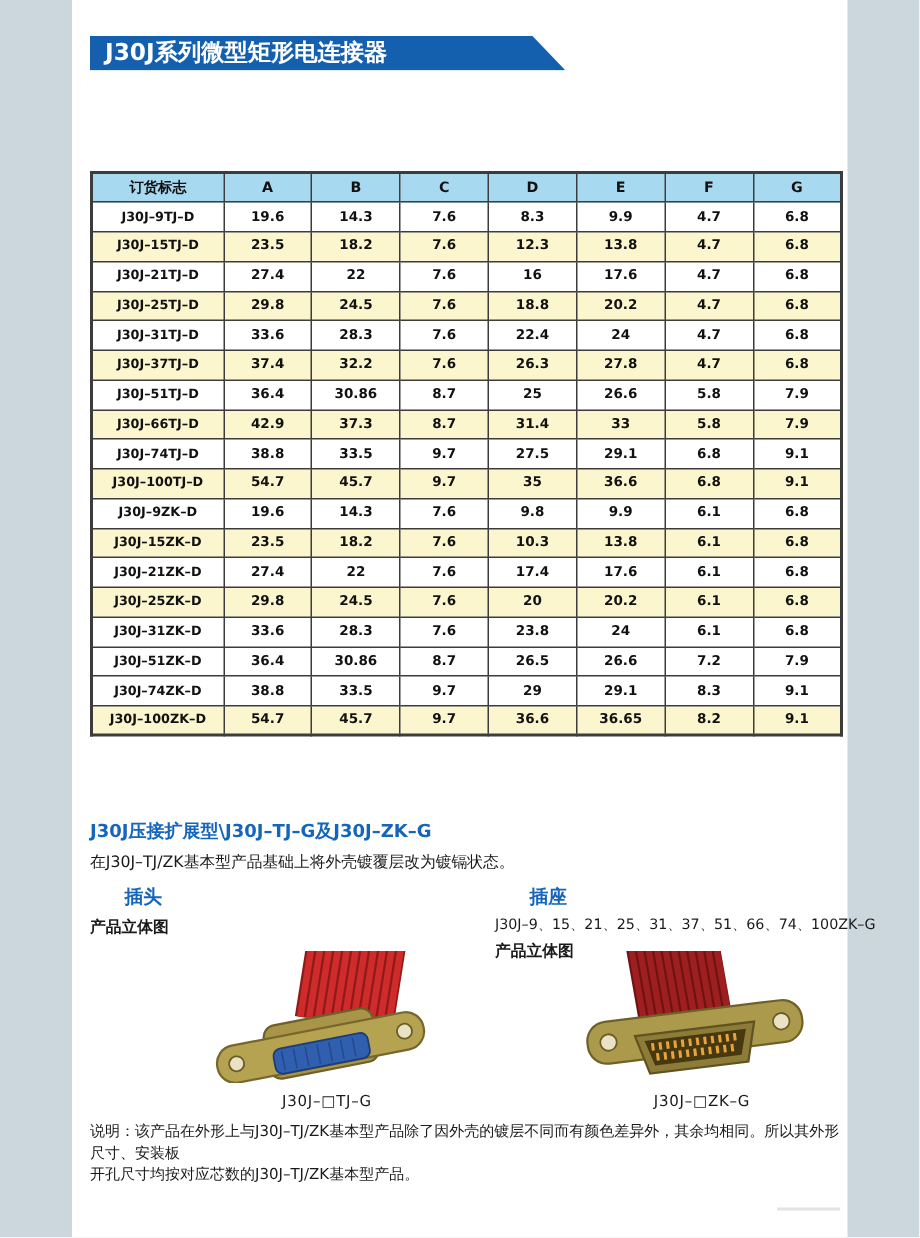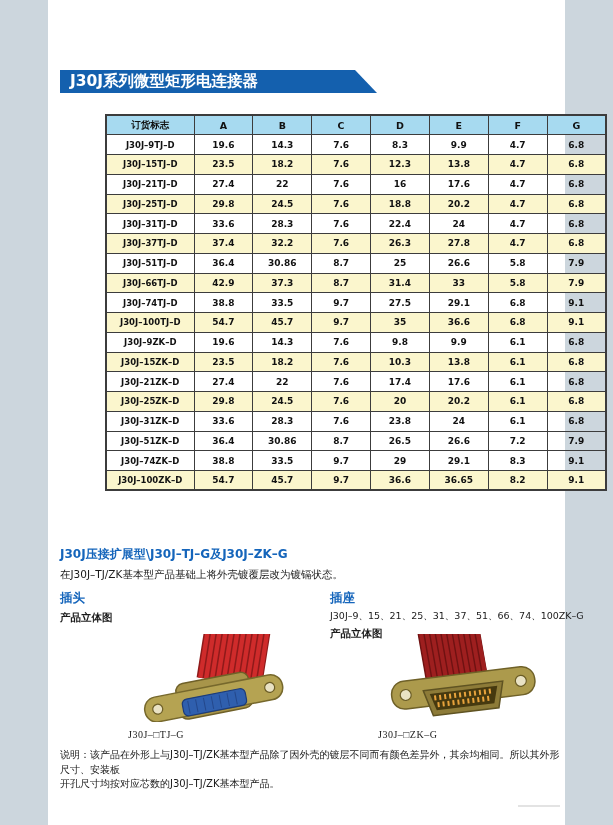--- a/index.html
+++ b/index.html
@@ -3,49 +3,49 @@
 <meta charset="utf-8">
 <style>
   * { margin:0; padding:0; box-sizing:border-box; }
   body { font-family:"DejaVu Sans", sans-serif; }
   .page { position:relative; width:613px; height:825px; background:var(--page-margin-bg,#ccd6dd); overflow:hidden; }
   .content { position:absolute; left:48px; top:0; width:517px; height:825px; background:#ffffff; }
 
   .banner { position:absolute; left:12px; top:24px; width:317px; height:23px;
             background:var(--banner-blue,#1460ae);
             clip-path:polygon(0 0, 295px 0, 100% 100%, 0 100%);
-            color:#ffffff; font-weight:bold; font-size:15.5px; line-height:23px; padding-left:10px;margin-top:46px; }
+            color:#ffffff; font-weight:bold; font-size:15.5px; line-height:23px; padding-left:10px; }
 
   .sec-heading { position:absolute; left:12px; color:var(--heading-blue,#1565bb);
                  font-size:12px; font-weight:bold; white-space:nowrap; }
   .sec1 { top:86px; }
   .sec2 { top:546px; }
 
   table.dim-table { position:absolute; left:12px; top:114px; width:502px;
                     border-collapse:collapse; border:2px solid var(--table-border,#3c3c3c);
-                    table-layout:fixed;margin-left:45px; }
+                    table-layout:fixed; }
   table.dim-table th, table.dim-table td {
       border:1px solid var(--table-border,#3c3c3c);
       height:19.76px; text-align:center; vertical-align:middle;
       font-size:9px; font-weight:bold; color:#111; padding:0 1px; }
   table.dim-table th { background:var(--table-header-bg,#a7daf0); font-size:9.5px; }
   table.dim-table col.c-first { width:88px; }
   table.dim-table tr.alt td { background:var(--row-alt-bg,#fbf6cd); }
   table.dim-table td.first-col { font-size:8.5px; }
 
   .desc { position:absolute; left:12px; top:568px; font-size:10.5px; color:#1a1a1a; white-space:nowrap; }
 
   .col { position:absolute; top:590px; }
   .col.plug { left:12px; }
   .col.socket { left:282px; }
-  .col-title { color:var(--heading-blue,#1565bb); font-size:12.5px; font-weight:bold; }
+  .col-title { color:var(--heading-blue,#1565bb); font-size:12.5px; font-weight:bold;margin-left:23px; }
   .col-models { margin-top:3px; font-size:9.5px; color:#1a1a1a; white-space:nowrap; }
   .col-view { margin-top:4px; font-size:10.5px; font-weight:bold; color:#1a1a1a; }
 
-  figure { position:absolute; width:180px; text-align:left;font-family:Liberation Serif, serif; }
+  figure { position:absolute; width:180px; text-align:center; }
   figure.left { left:80px; top:634px; }
   figure.right { left:330px; top:634px; }
   figcaption { margin-top:3px; font-size:10px; color:#1a1a1a; letter-spacing:0.5px; }
 
   .note { position:absolute; left:12px; top:748px; width:502px; font-size:10px;
           color:#1a1a1a; line-height:1.45; }
 
   .footer-mark { position:absolute; left:470px; top:805px; width:42px; height:2px; background:#e3e3e3; }
 </style>
 </head>

